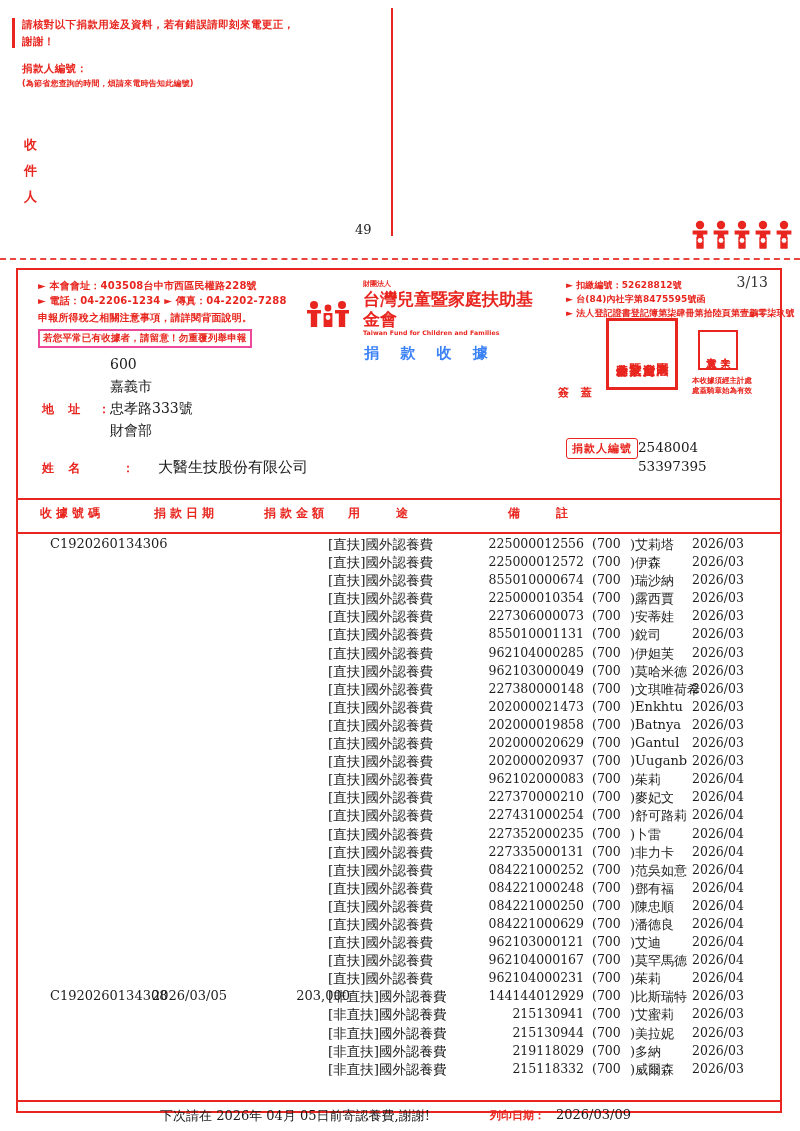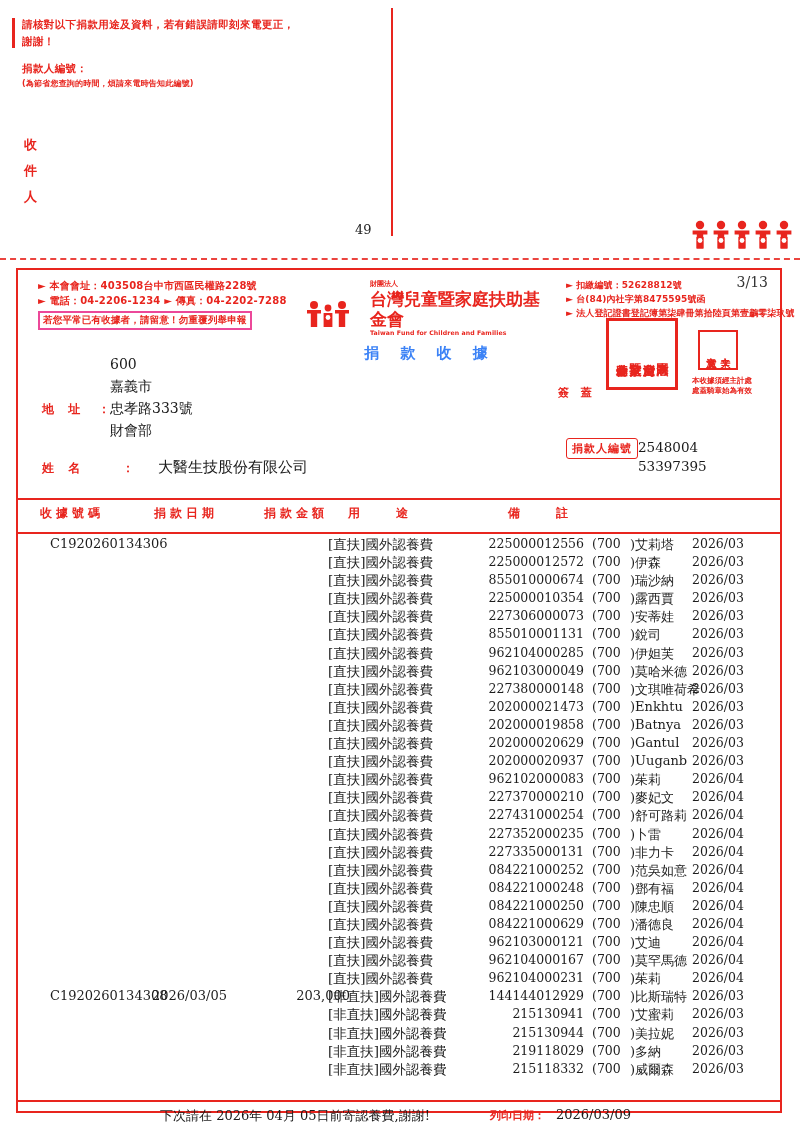--- a/index.html
+++ b/index.html
@@ -61,21 +61,21 @@
   .hdr-left{position:absolute;left:20px;top:8px;width:290px;color:#e8251e;font-weight:bold;}
   .hdr-left .ln{font-size:10px;line-height:15px;letter-spacing:.2px;white-space:nowrap;}
   .hdr-left .ln2{font-size:10px;line-height:16px;margin-top:2px;letter-spacing:.2px;}
   .hdr-box{
     display:inline-block;border:2px solid #ec4899;padding:1px 3px;margin-top:3px;
     font-size:9.5px;letter-spacing:.2px;white-space:nowrap;
   }
 
   
   .hdr-center{position:absolute;left:288px;top:10px;width:240px;text-align:center;}
-  .org-row{display:flex;align-items:flex-end;justify-content:center;gap:20px;}
+  .org-row{display:flex;align-items:flex-end;justify-content:center;gap:13px;}
   .org-txt{text-align:left;color:#e8251e;}
   .org-sm{font-size:7px;font-weight:bold;line-height:9px;}
   .org-big{font-size:17px;font-weight:bold;line-height:20px;letter-spacing:0px;}
   .org-en{font-size:6.2px;font-weight:bold;line-height:8px;letter-spacing:.1px;}
   .doc-title{
     margin-top:7px;color:#3b82f6;font-size:15px;font-weight:bold;letter-spacing:8px;
     text-indent:8px;
   }
 
   
@@ -224,20 +224,21 @@
     </div>
   </div>
 
   <div class="dashline"></div>
 
   <div class="receipt">
 
     <div class="hdr-left">
       <div class="ln">► 本會會址：403508台中市西區民權路228號</div>
       <div class="ln">► 電話：04-2206-1234   ► 傳真：04-2202-7288</div>
+      <div class="ln2">申報所得稅之相關注意事項，請詳閱背面說明。</div>
       <div class="hdr-box">若您平常已有收據者，請留意！勿重覆列舉申報</div>
     </div>
 
     <div class="hdr-center">
       <div class="org-row">
         <span>
           <svg width="44" height="34" viewBox="0 0 44 34" aria-hidden="true">
             <g fill="#e8251e">
               <circle cx="8" cy="6" r="4"></circle>
               <path d="M1 11 h14 v3.6 h-3.8 v13.4 h-6.4 v-13.4 h-3.8 z"></path>

